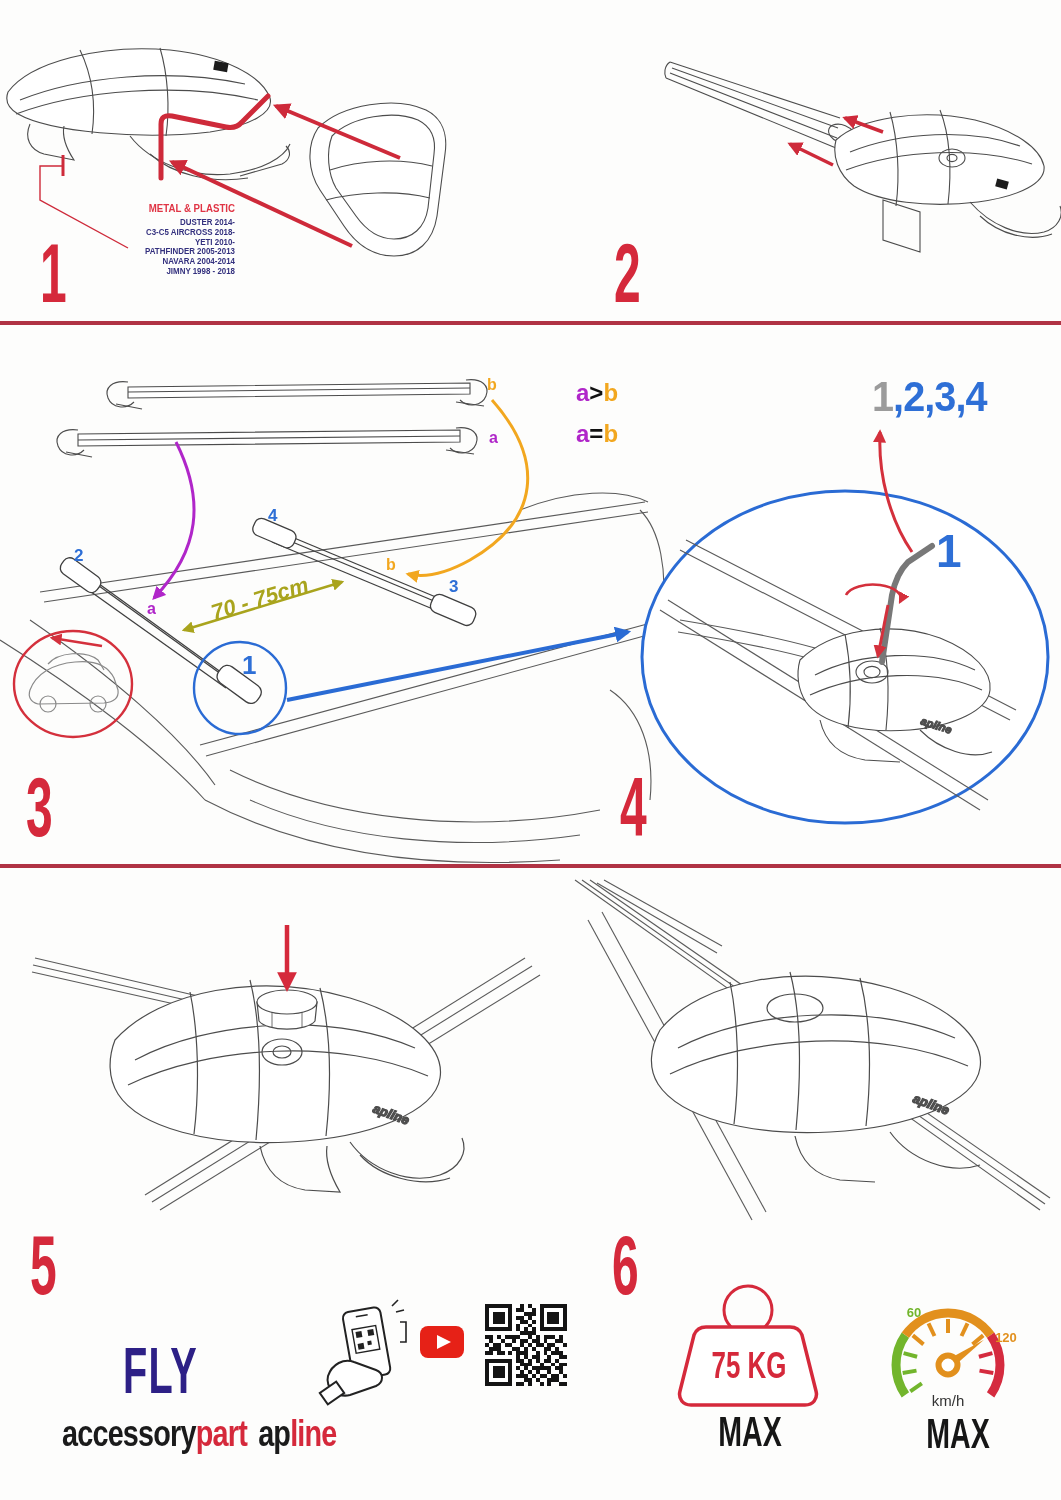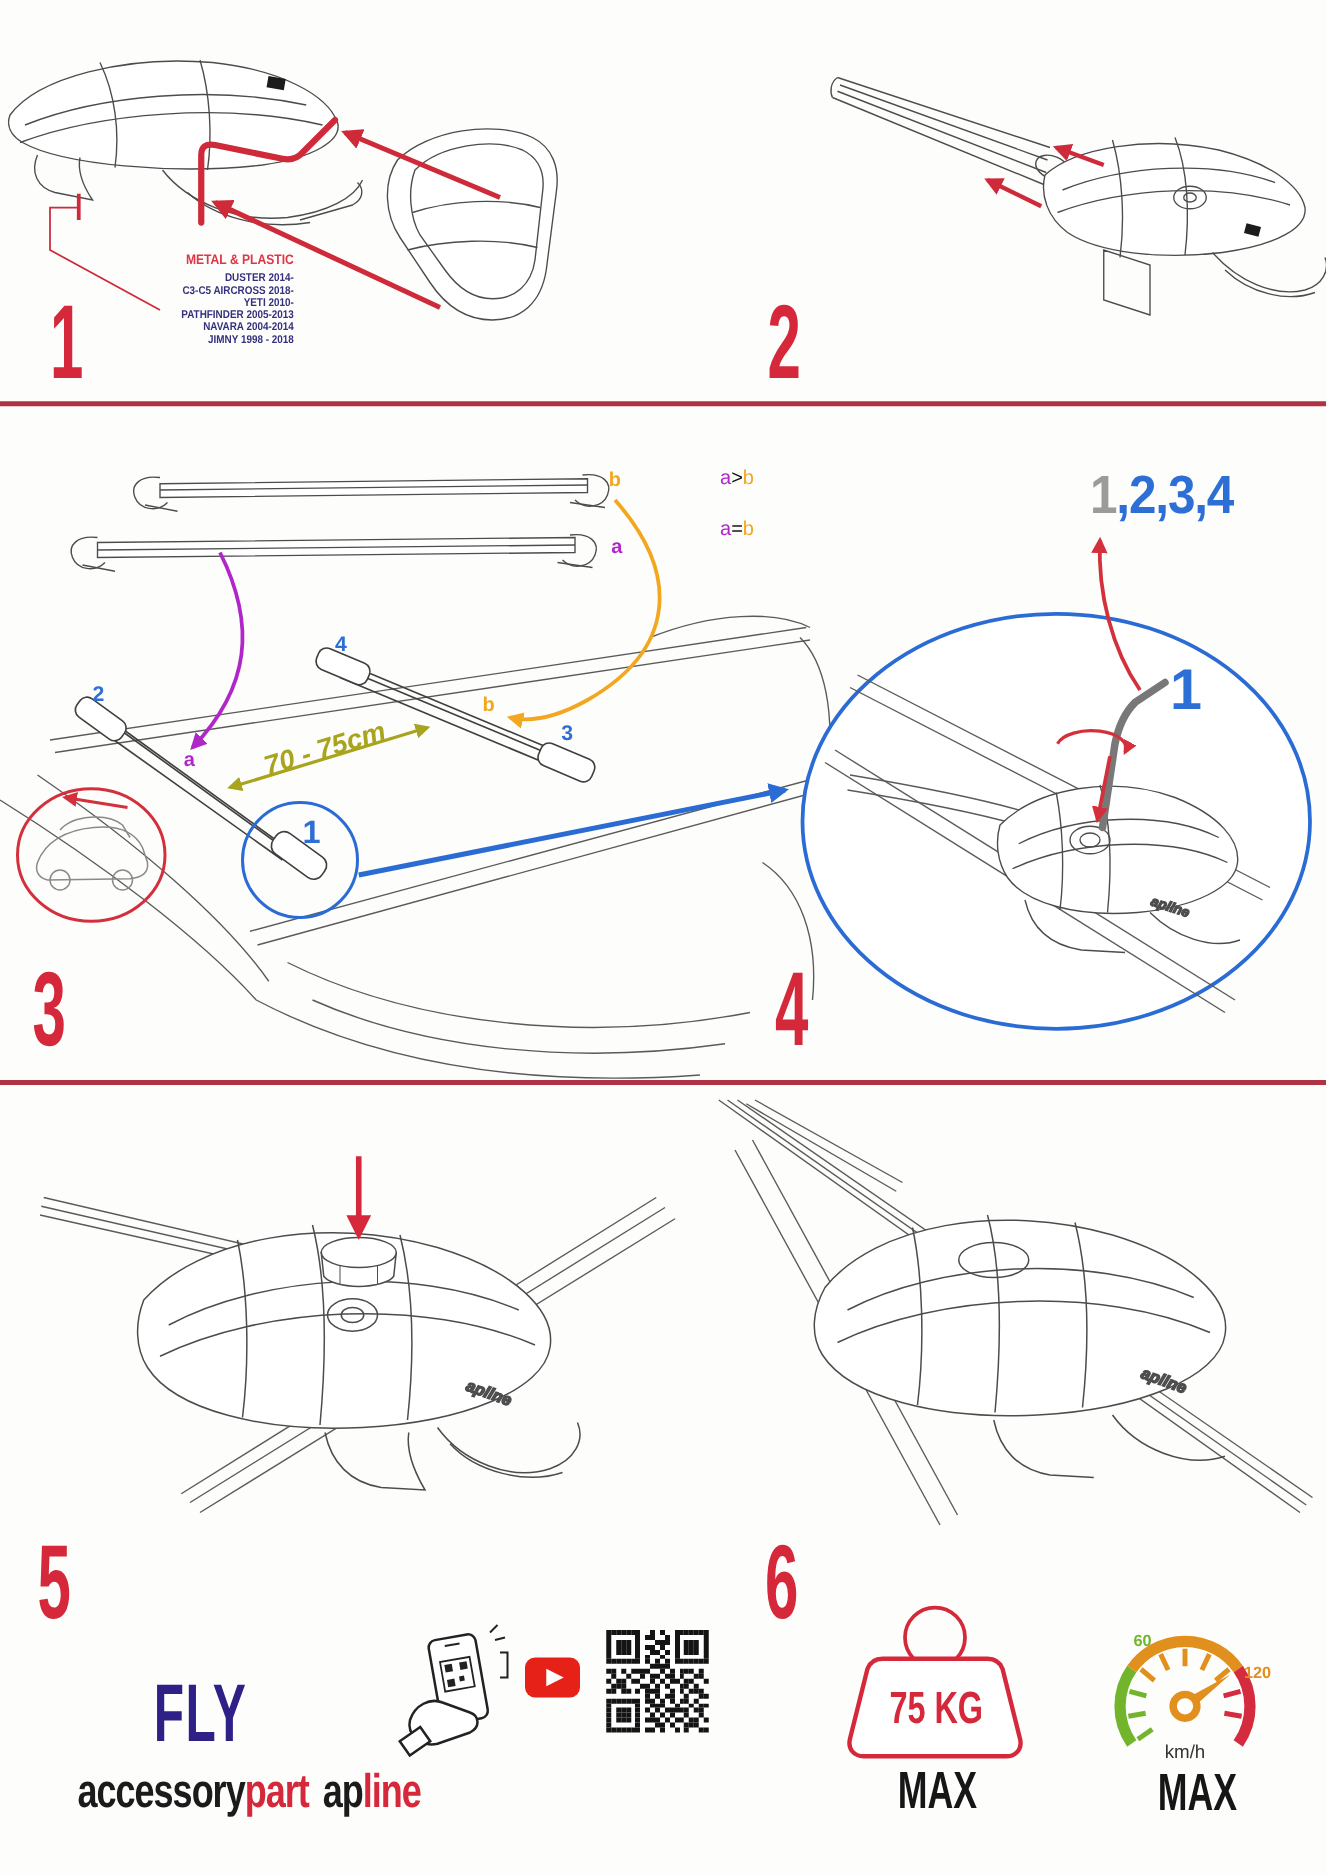--- a/index.html
+++ b/index.html
@@ -6,21 +6,21 @@
   .page{position:relative;width:1061px;height:1500px;background:#fdfdfc;overflow:hidden;
         font-family:"Liberation Sans",sans-serif;}
   .abs{position:absolute;}
   .divider{position:absolute;left:0;width:1061px;height:4px;background:#b03344;}
   .stepnum{position:absolute;font-weight:700;font-size:80px;line-height:1;color:#d5293b;
            transform:scale(0.60,1.05);transform-origin:left top;letter-spacing:-2px;}
   .mat-label{position:absolute;left:115px;top:202px;width:120px;text-align:right;
              color:#e03545;font-weight:700;font-size:11px;transform:scaleX(.88);transform-origin:right top;}
   .models{position:absolute;left:95px;top:218px;width:140px;text-align:right;color:#33307e;
           font-weight:700;font-size:9px;line-height:9.8px;transform:scaleX(.88);transform-origin:right top;}
-  .rules{position:absolute;left:576px;top:362px;font-size:16px;font-weight:400;line-height:41px;}
+  .rules{position:absolute;left:576px;top:372px;font-size:24px;font-weight:700;line-height:41px;}
   .ra{color:#b026c9;} .rop{color:#111;} .rb{color:#f2a71f;}
   .seq{position:absolute;left:872px;top:372px;font-size:43px;font-weight:700;letter-spacing:-1px;
        transform:scaleX(.92);transform-origin:left top;}
   .seq-first{color:#9b9b9b;} .seq-rest{color:#2e6fd6;}
   .bluelab{position:absolute;color:#2e6fd6;font-weight:700;font-size:17px;}
   .purplelab{position:absolute;color:#b026c9;font-weight:700;font-size:16px;}
   .orangelab{position:absolute;color:#f2a71f;font-weight:700;font-size:16px;}
   .dim{position:absolute;left:180px;top:586px;width:160px;text-align:center;color:#a9a41d;
        font-weight:700;font-style:italic;font-size:22px;transform:rotate(-17deg);transform-origin:center;}
   .fly{position:absolute;left:102px;top:1338px;width:110px;text-align:center;color:#2d2086;

